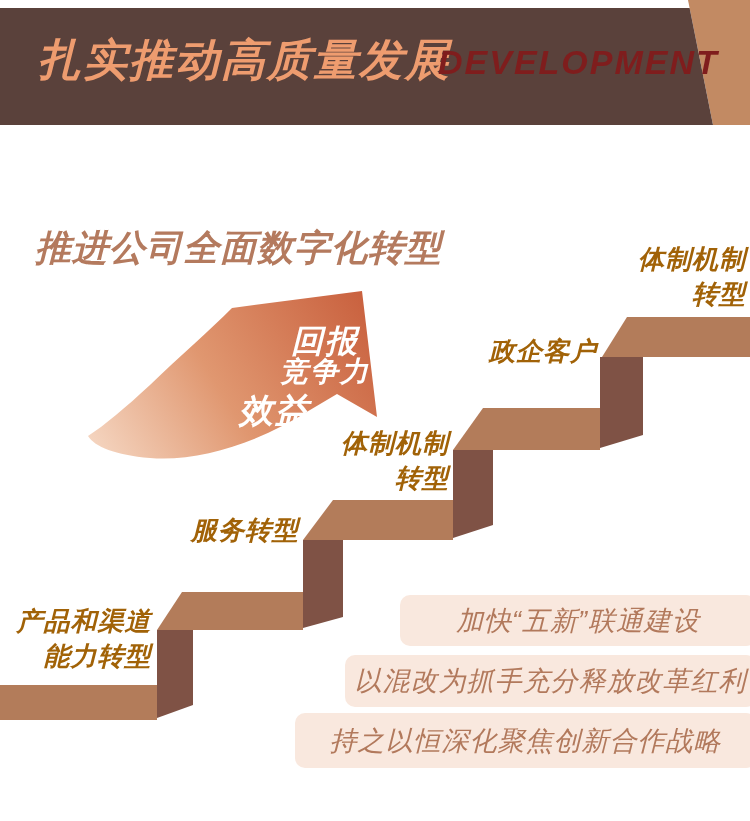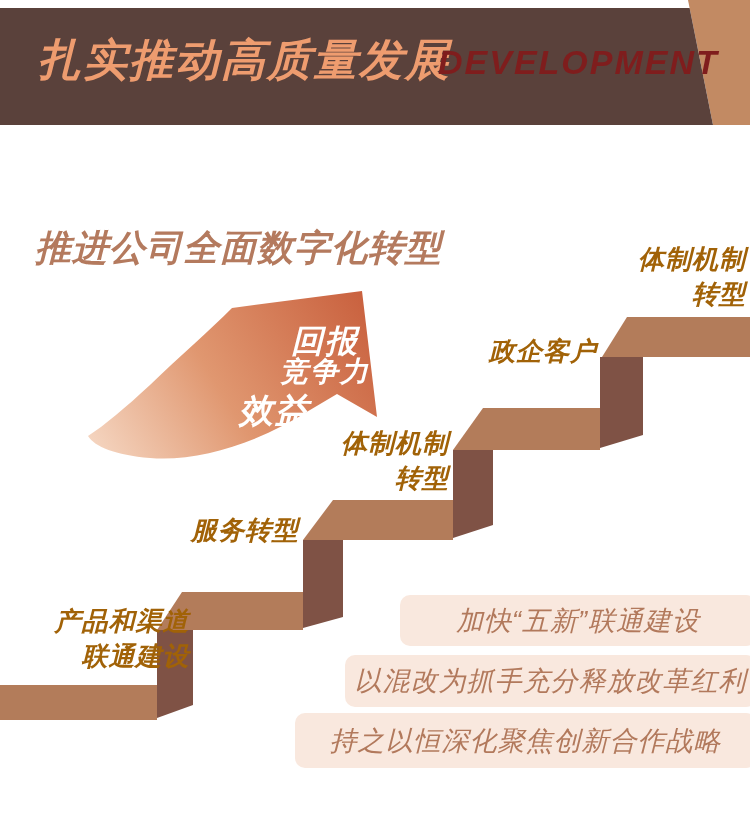--- a/index.html
+++ b/index.html
@@ -34,21 +34,21 @@
   .al0{left:291px;top:320px;font-size:32px;}
   .al1{left:280px;top:353px;font-size:28px;}
   .al2{left:239px;top:388px;font-size:34px;}
 
   .step-label{
     position:absolute;transform:translateX(-50%);
     color:#a16207;font-size:26px;font-weight:bold;
     line-height:35px;text-align:right;white-space:nowrap;
     letter-spacing:1px;
   }
-  .sl1{left:84px;top:604px;margin-left:38px;}
+  .sl1{left:84px;top:604px;}
   .sl2{left:245px;top:513px;}
   .sl3{left:395px;top:426px;}
   .sl4{left:543px;top:334px;}
   .sl5{left:692px;top:242px;}
 
   .callout{
     position:absolute;right:-6px;
     background:#f9e8de;border-radius:10px;
     display:flex;align-items:center;justify-content:center;
     color:#b2795c;font-size:27px;letter-spacing:1px;white-space:nowrap;
@@ -105,21 +105,21 @@
   <div class="banner-subtitle">DEVELOPMENT</div>
 
   <div class="heading">推进公司全面数字化转型</div>
 
   <div class="arrow-label al0">回报</div>
   <div class="arrow-label al1">竞争力</div>
   <div class="arrow-label al2">效益</div>
 
   <div class="step-label sl1">
     <div>产品和渠道</div>
-    <div>联通建设</div>
+    <div>能力转型</div>
   </div>
   <div class="step-label sl2">
     <div>服务转型</div>
   </div>
   <div class="step-label sl3">
     <div>体制机制</div>
     <div>转型</div>
   </div>
   <div class="step-label sl4">
     <div>政企客户</div>

